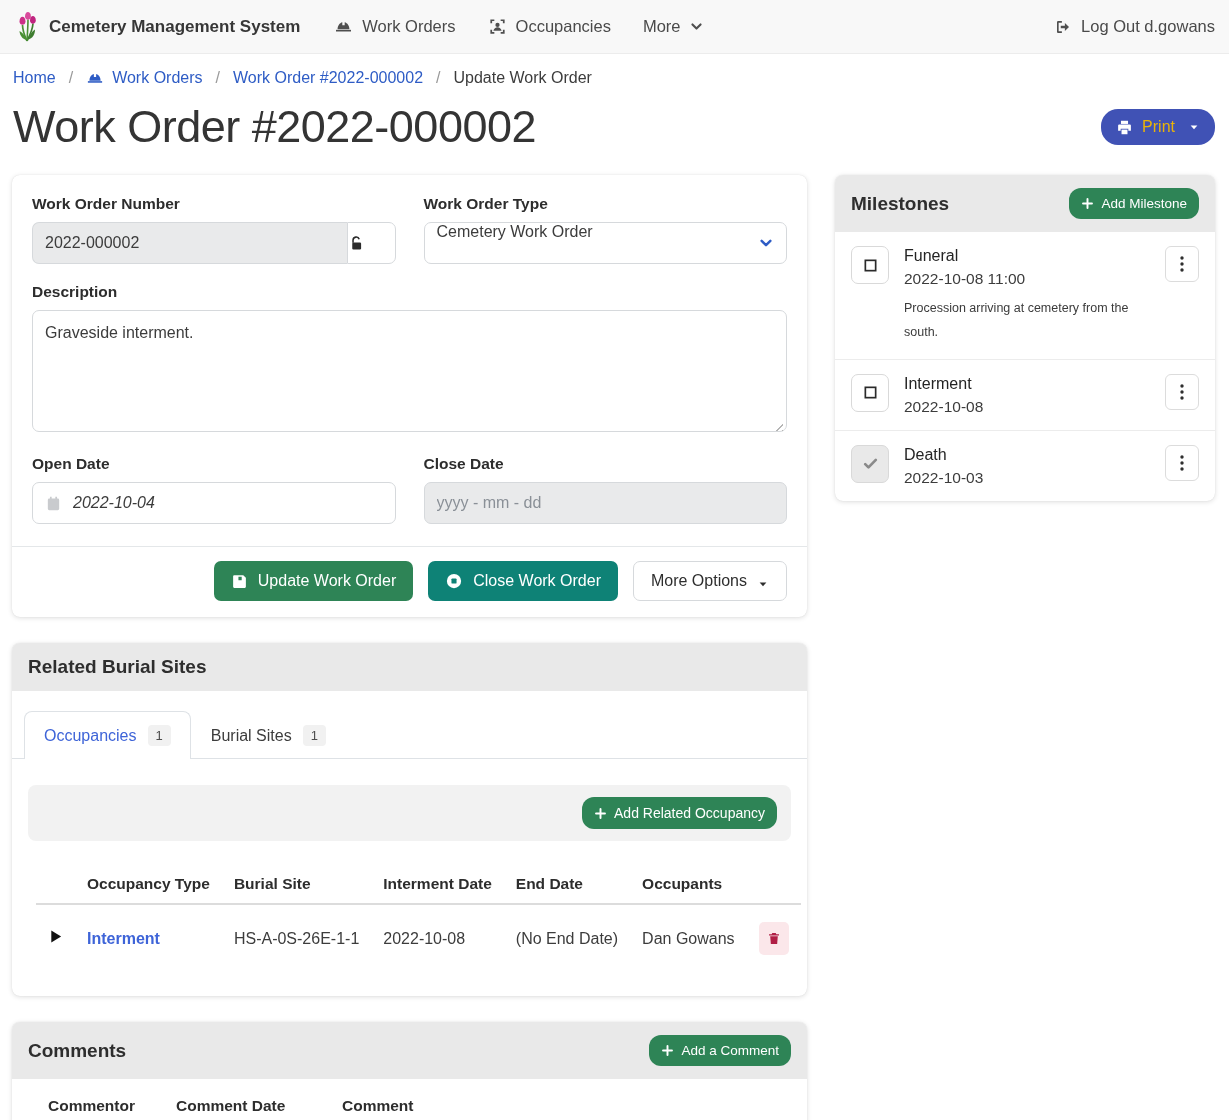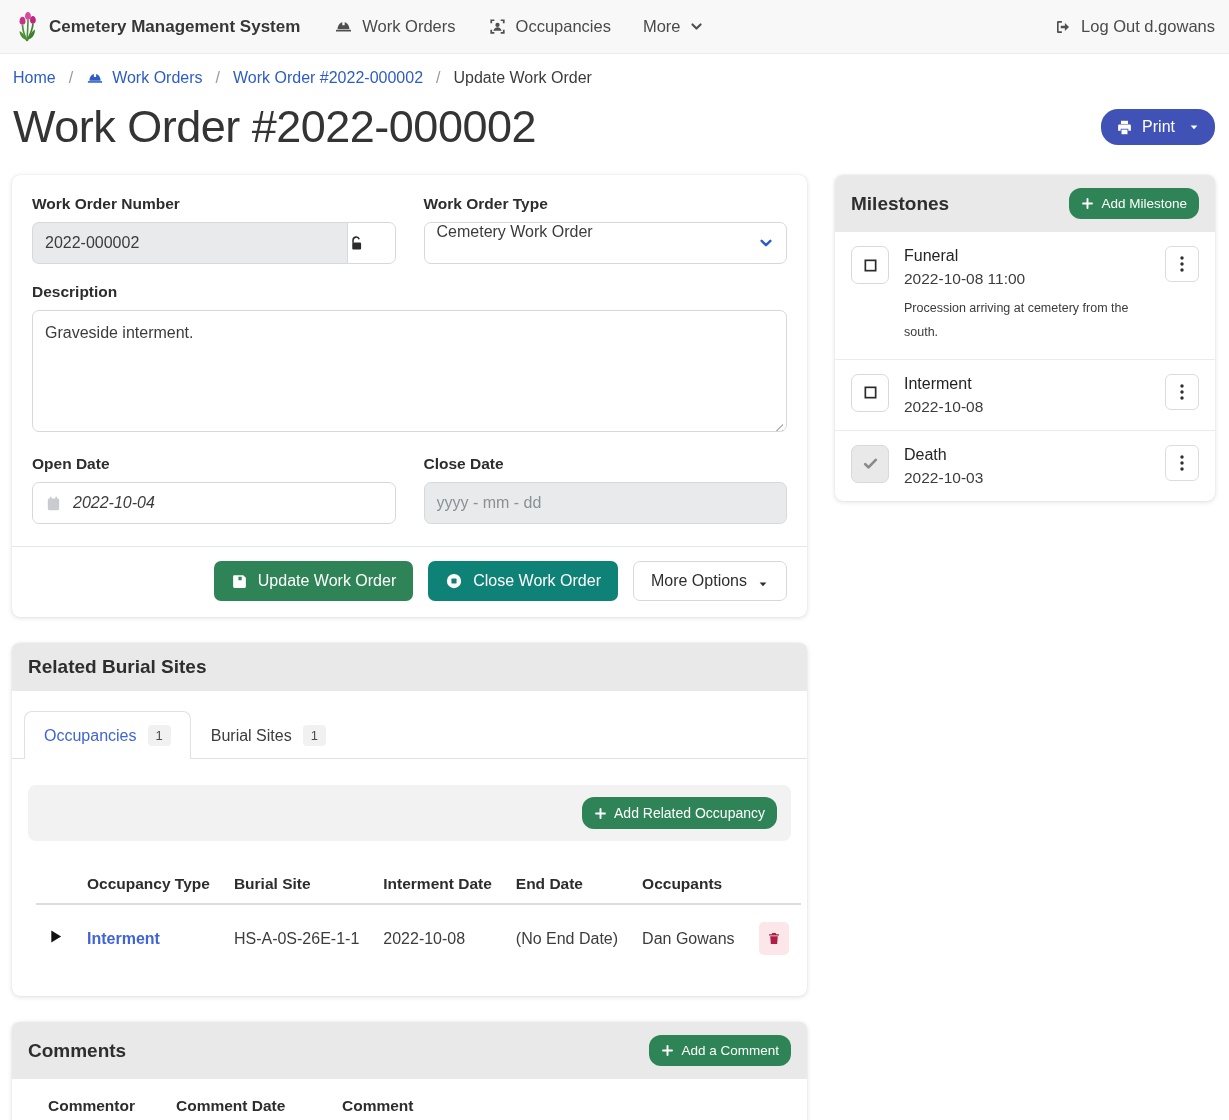--- a/index.html
+++ b/index.html
@@ -43,21 +43,21 @@
 
   
   .page-header {
     display:flex; align-items:center; justify-content:space-between;
     padding: 8px 14px 0 13px;
     margin-bottom: 22px;
   }
   .page-title { font-size:45px; font-weight:500; color:#343434; letter-spacing:-.5px; }
   .btn { border:none; cursor:pointer; font-family:inherit; display:inline-flex; align-items:center; justify-content:center; }
   .btn-print {
-    background:#4052b5; color:#ffffff; gap:9px;
+    background:#4052b5; color:#eab308; gap:9px;
     font-size:16px; padding:9px 15px; border-radius:17px;
   }
   .btn-print .divider-caret { margin-left:4px; }
 
   
   .layout {
     display:grid;
     grid-template-columns: 795px 380px;
     column-gap: 28px;
     align-items:start;

